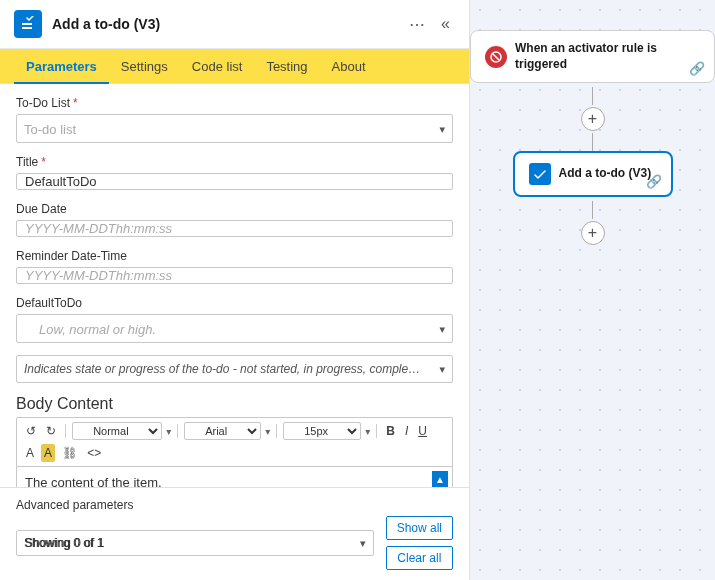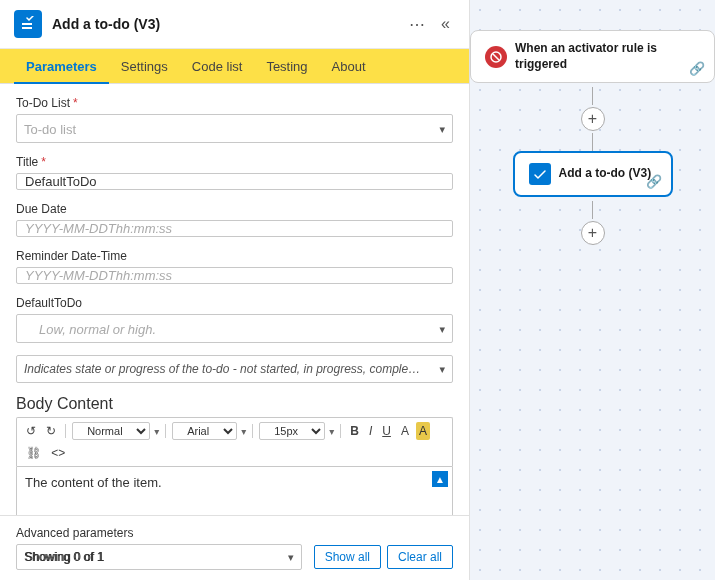--- a/index.html
+++ b/index.html
@@ -188,21 +188,21 @@
       padding: 2px 3px;
       border-radius: 2px;
     }
 
     .toolbar-separator { width: 1px; height: 14px; background: #ccc; margin: 0 2px; }
 
     .toolbar-select {
       border: 1px solid #c8c8c8;
       border-radius: 2px;
       font-size: 11px;
-      padding: 1px 10px;
+      padding: 1px 16px;
       color: #333;
       background: #fff;
       cursor: pointer;
     }
 
     .rich-content {
       border: 1px solid #c8c8c8;
       border-radius: 0 0 2px 2px;
       padding: 8px;
       min-height: 60px;
@@ -262,20 +262,21 @@
       font-size: 12px;
       color: #333;
       background: #fff;
       appearance: none;
       cursor: pointer;
     }
 
     .advanced-btns {
       display: flex;
       gap: 6px;
+      flex-direction: column;
     }
 
     .advanced-btn {
       border: 1px solid #0078d4;
       background: #fff;
       color: #0078d4;
       font-size: 12px;
       padding: 4px 10px;
       border-radius: 2px;
       cursor: pointer;

